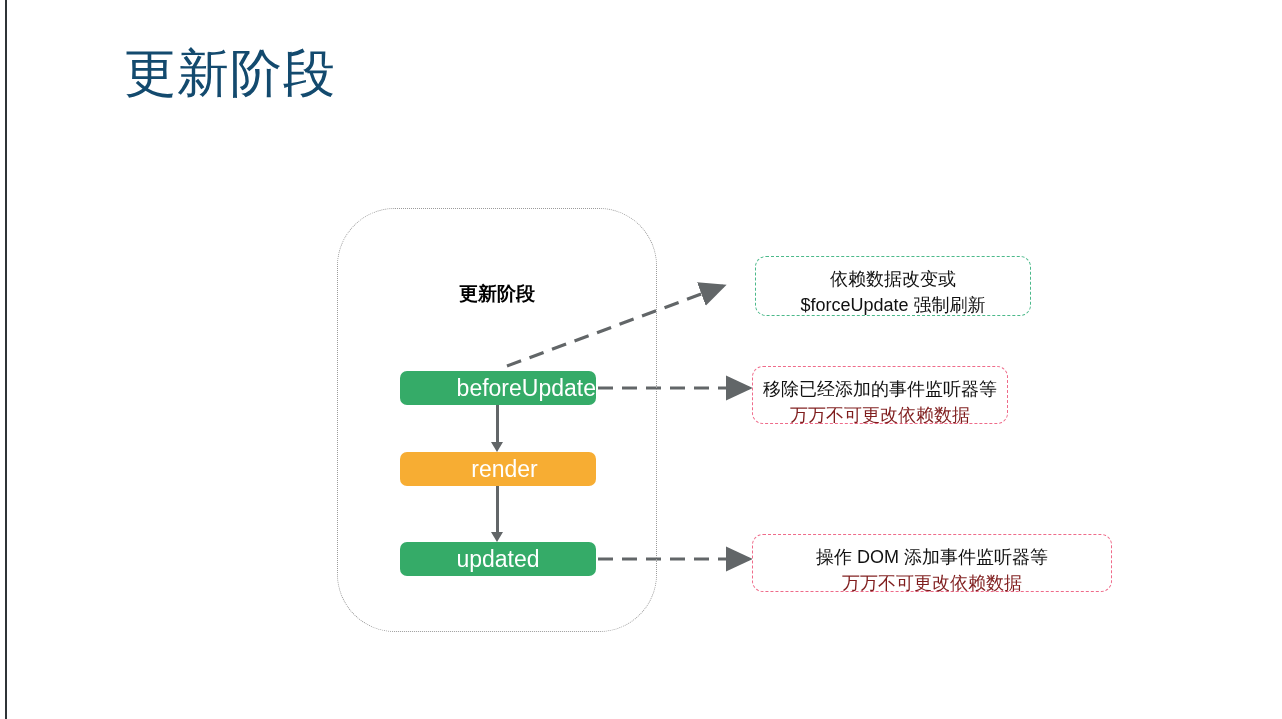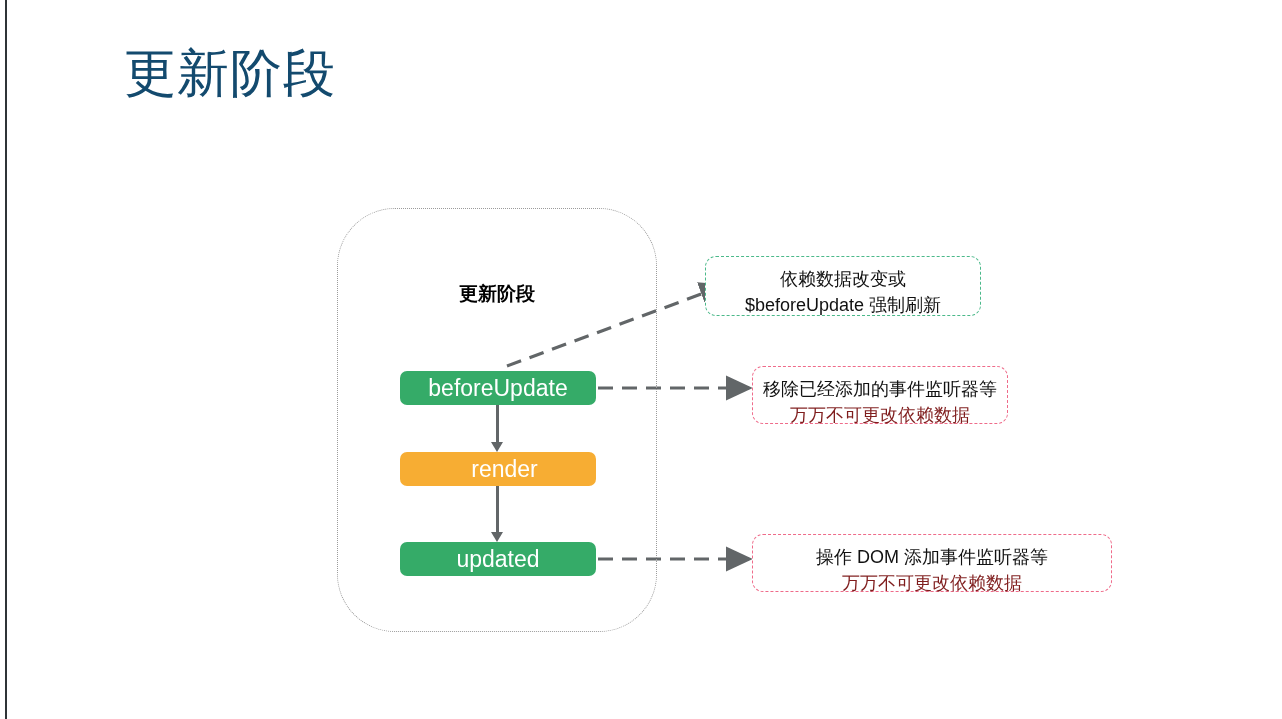--- a/index.html
+++ b/index.html
@@ -88,21 +88,21 @@
     height: 34px;
     border-radius: 7px;
     color: #ffffff;
     font-size: 23px;
     line-height: 34px;
     text-align: center;
     box-sizing: border-box;
   }
   .hook-box.green  { background: #35ab68; }
   .hook-box.orange { background: #f7ad33; }
-  .hook-beforeUpdate { top: 371px; }
+  .hook-beforeUpdate { top: 371px; text-align: right; }
   .hook-render       { top: 452px; padding-left: 13px; }
   .hook-updated      { top: 542px; }
 
   
   .v-arrow {
     position: absolute;
     left: 457px;
     width: 3px;
     background: #626668;
   }
@@ -132,21 +132,21 @@
   .callout .line {
     display: block;
     font-size: 18px;
     line-height: 26px;
     white-space: nowrap;
   }
   .callout .line.black { color: #111111; }
   .callout .line.red   { color: #7f1d1d; }
 
   .callout-source {
-    left: 666px;
+    left: 716px;
     top: 256px;
     width: 276px;
     height: 60px;
     border: 1.5px dashed #4bb98a;
   }
   .callout-before {
     left: 713px;
     top: 366px;
     width: 256px;
     height: 58px;
@@ -211,21 +211,21 @@
     <div class="v-arrow a1"></div>
 
     <div class="hook-box orange hook-render">render</div>
 
     <div class="v-arrow a2"></div>
 
     <div class="hook-box green hook-updated">updated</div>
 
     <div class="callout callout-source">
       <span class="line black">依赖数据改变或</span>
-      <span class="line black">$beforeUpdate 强制刷新</span>
+      <span class="line black">$forceUpdate 强制刷新</span>
     </div>
 
     <div class="callout callout-before">
       <span class="line black">移除已经添加的事件监听器等</span>
       <span class="line red">万万不可更改依赖数据</span>
     </div>
 
     <div class="callout callout-updated">
       <span class="line black">操作 DOM 添加事件监听器等</span>
       <span class="line red">万万不可更改依赖数据</span>

